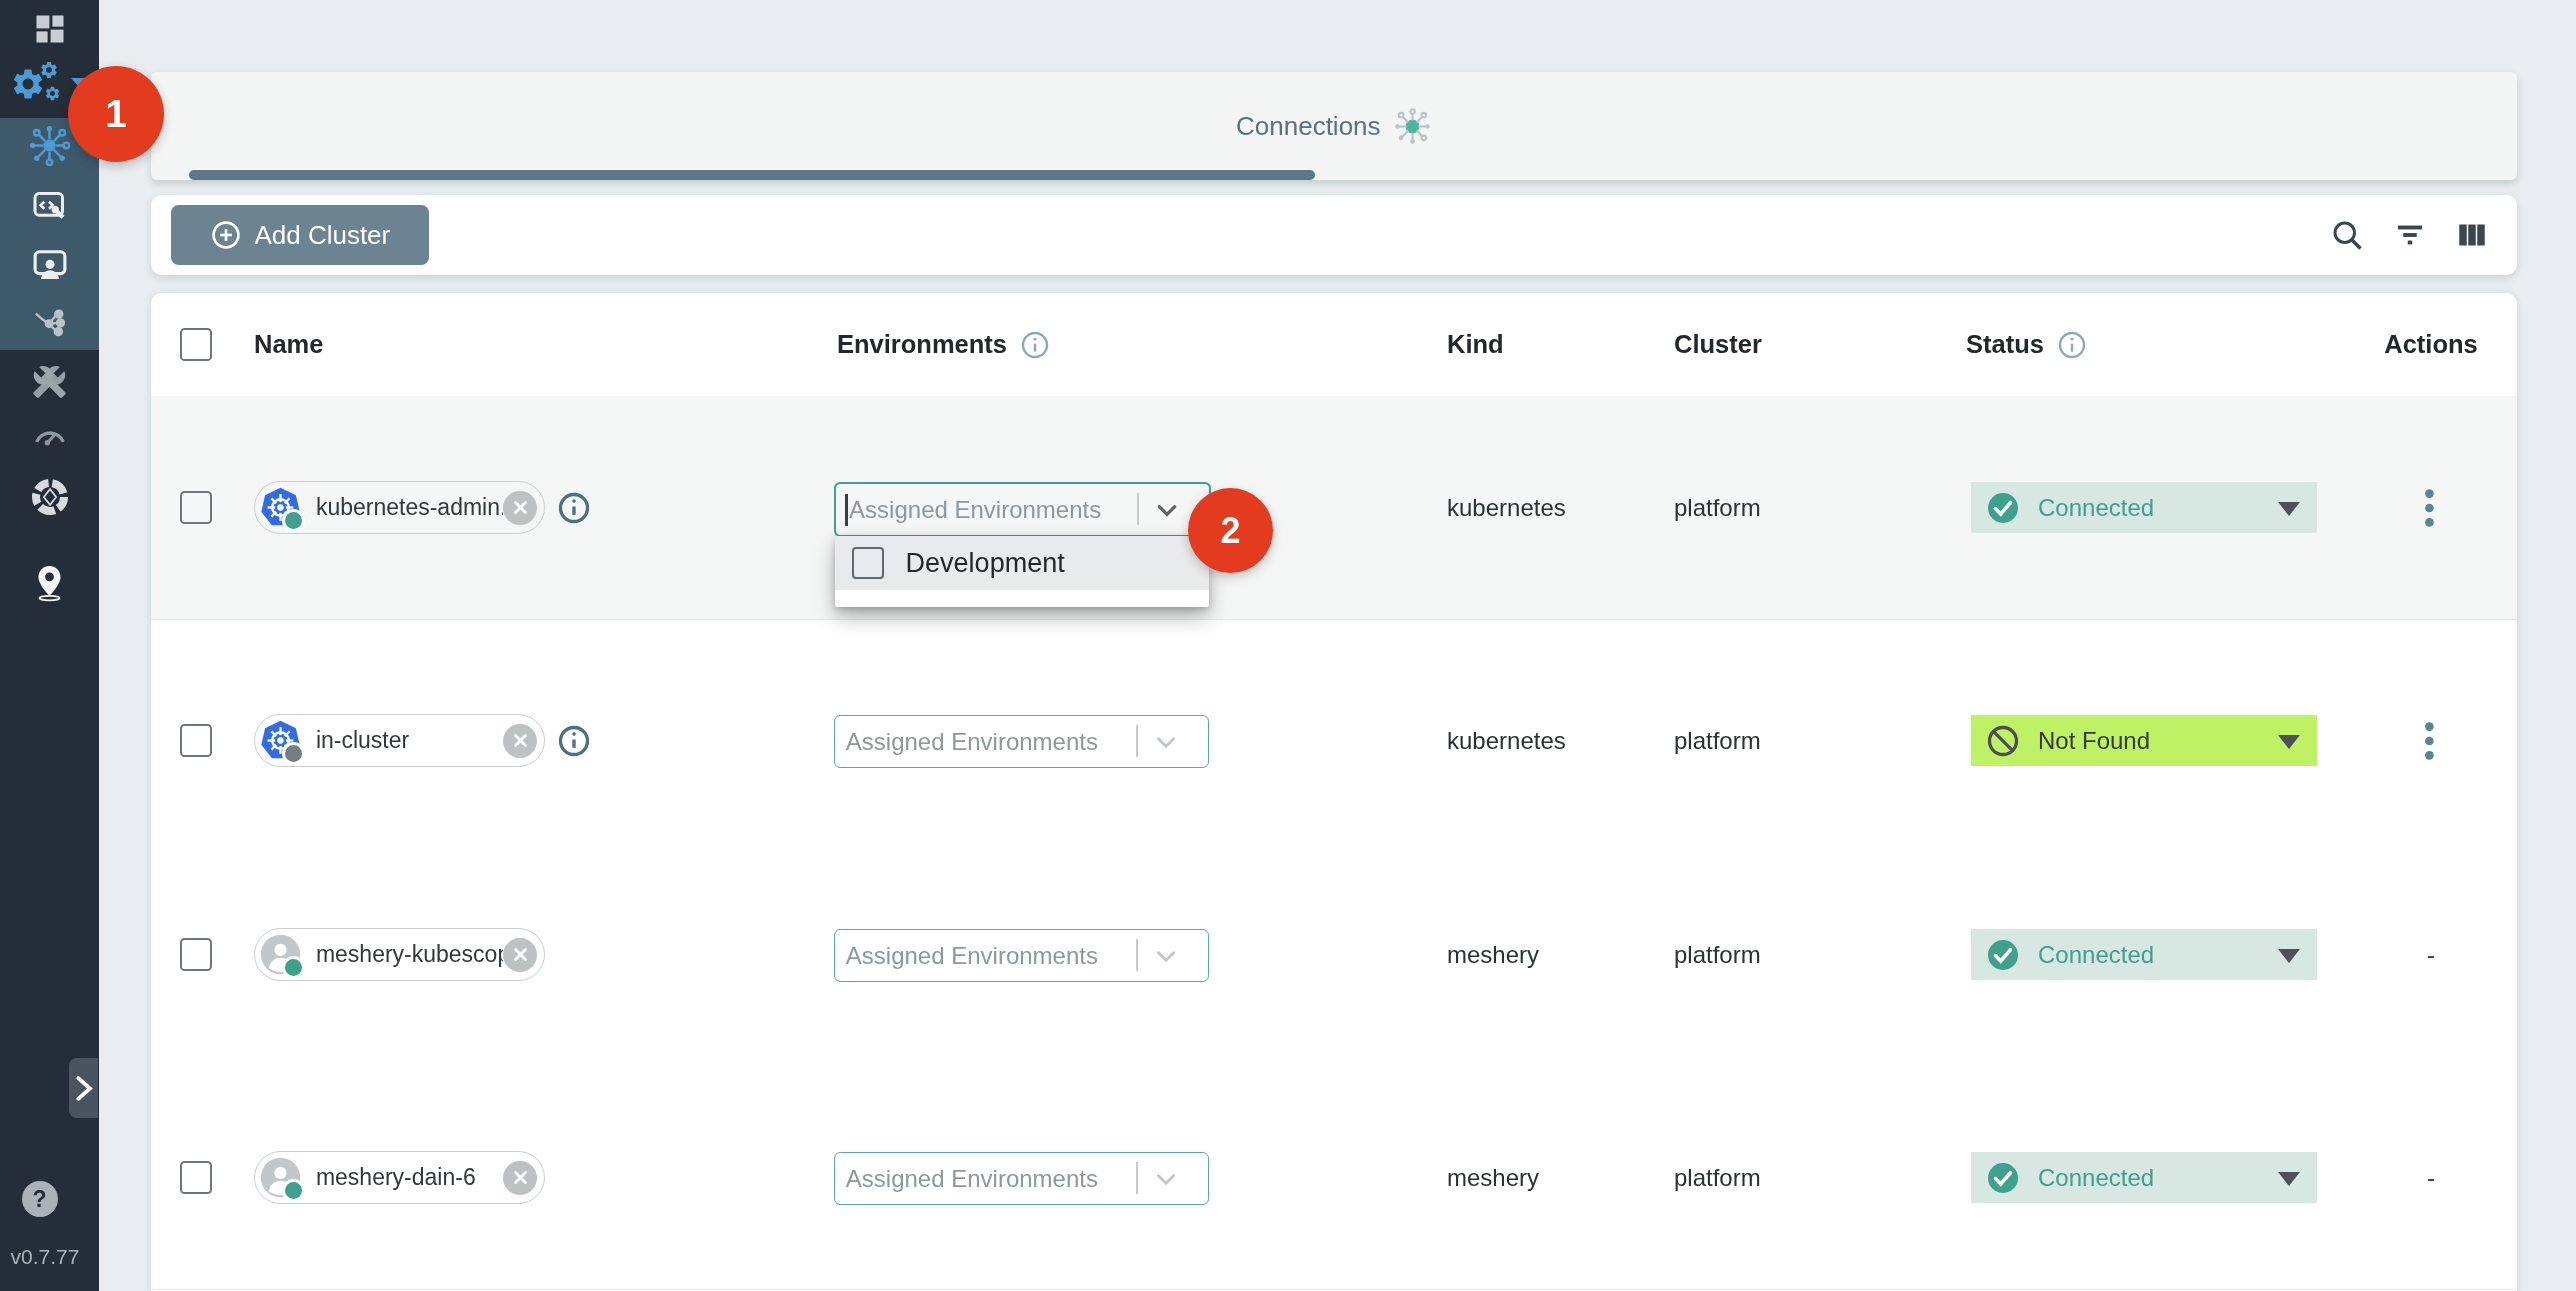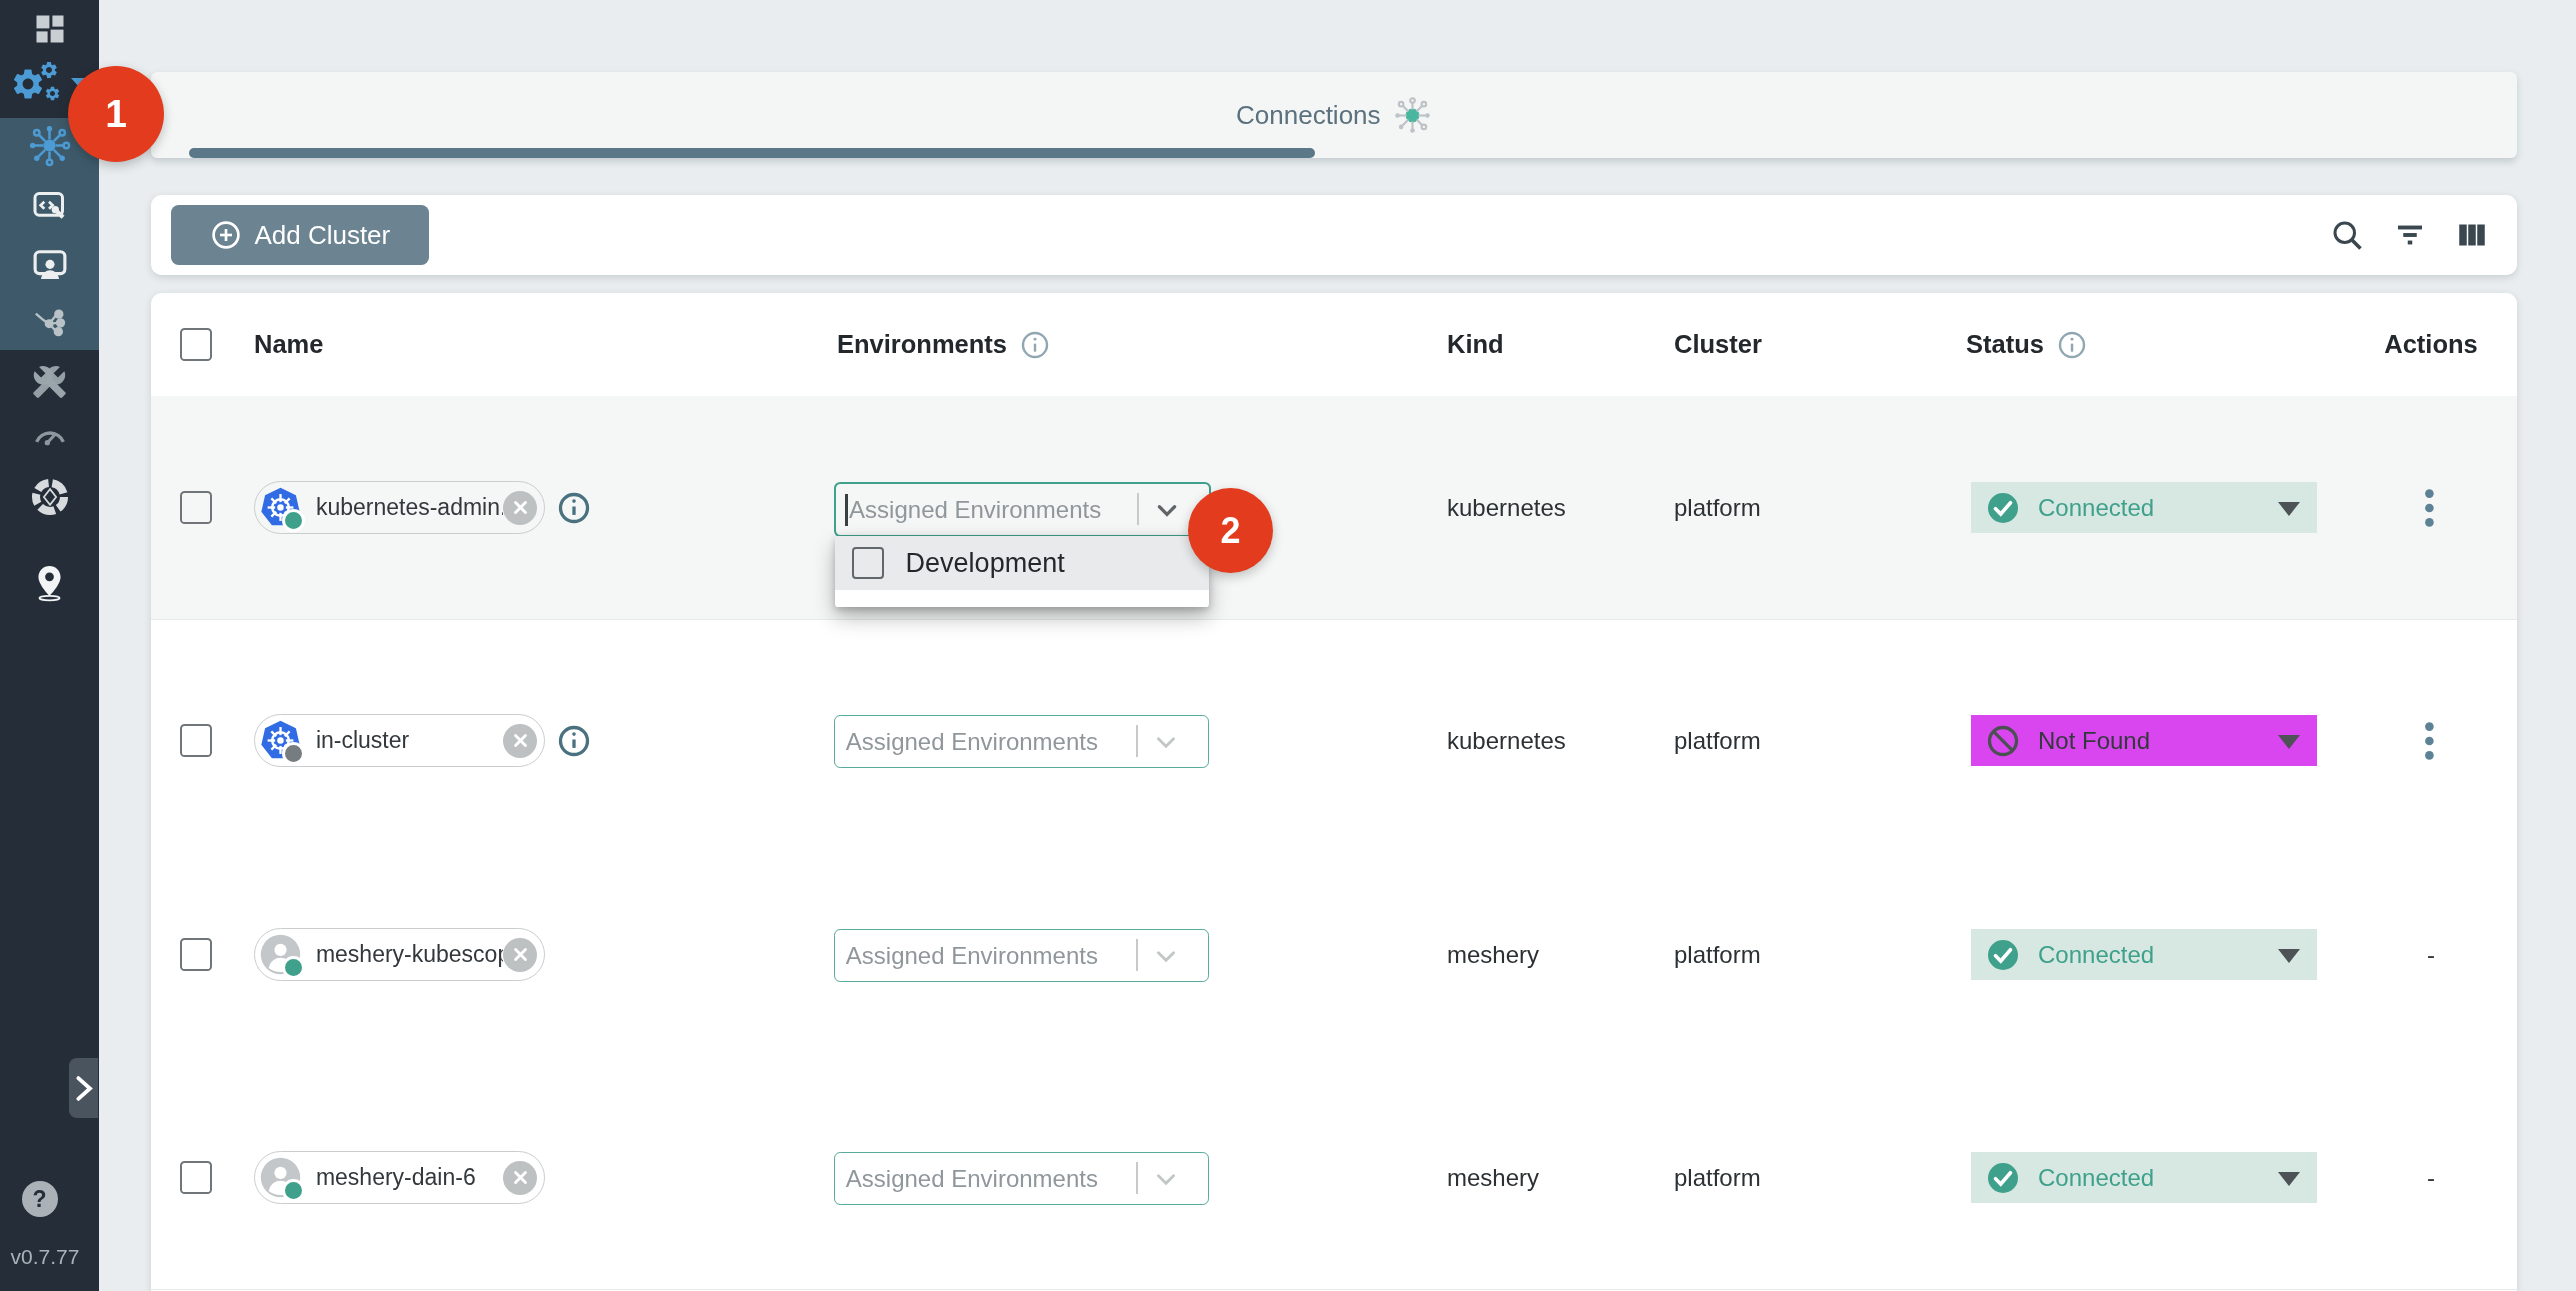--- a/index.html
+++ b/index.html
@@ -12,21 +12,21 @@
   .sb-item{position:absolute;left:0;width:99px;display:flex;align-items:center;justify-content:center;cursor:pointer;}
   .sb-section{position:absolute;left:0;top:118px;width:99px;height:232px;background:#3e5a6a;}
   .sb-expand{position:absolute;left:69px;top:1058px;width:29px;height:60px;background:#49545e;
              border-radius:7.7px 0 0 7.7px;display:flex;align-items:center;justify-content:center;}
   .sb-help{position:absolute;left:21.6px;top:1181px;width:36px;height:36px;border-radius:50%;
            background:#aab2b7;color:#252e38;display:flex;align-items:center;justify-content:center;
            font-size:23px;font-weight:bold;}
   .sb-version{position:absolute;left:0;top:1245px;width:90px;text-align:center;color:#a9b2b8;font-size:21px;}
 
   
-  .tabstrip{position:absolute;left:151px;top:72px;width:2366px;height:86px;background:#f4f5f5;
+  .tabstrip{position:absolute;left:151px;top:72px;width:2366px;height:108px;background:#f4f5f5;
             border-radius:6.2px;box-shadow:0 3.1px 7.7px rgba(40,60,70,.18);display:flex;}
   .tab{flex:1;display:flex;align-items:center;justify-content:center;font-size:26px;color:#5b717d;cursor:pointer;}
   .tab .ticon{margin-left:12.4px;}
   .tab-indicator{position:absolute;left:38px;bottom:0;width:1126px;height:10px;background:#5a7887;border-radius:5.4px;}
 
   .toolbar{position:absolute;left:151px;top:195px;width:2366px;height:80px;background:#fff;
            border-radius:10.8px;box-shadow:0 2.3px 7px rgba(40,60,70,.15);}
   .add-btn{position:absolute;left:20px;top:10px;height:60px;padding:0 39px;display:flex;align-items:center;gap:12.4px;
            background:#6c8491;border:none;border-radius:7.7px;color:#fff;font-size:26px;
            font-family:"Liberation Sans",sans-serif;cursor:pointer;}
@@ -61,21 +61,21 @@
   .ph{margin-left:10.8px;font-size:24px;color:#8f979b;white-space:nowrap;}
   .env-div{position:absolute;left:301px;top:9.3px;width:1.5px;height:32px;background:#c6cacb;}
   .env-chev{position:absolute;left:318px;top:13px;width:26px;height:26px;}
   .env-chev.dark{color:#5f6568;}
   .env-chev.light{color:#c2c6c7;}
 
   .ktext{font-size:24px;color:#2c3134;}
 
   .status{position:absolute;left:1820px;width:346px;height:51px;display:flex;align-items:center;cursor:pointer;}
   .st-connected{background:#d6e8e1;}
-  .st-notfound{background:#d946ef;}
+  .st-notfound{background:#bef264;}
   .status .sicon{margin-left:14px;flex:0 0 auto;}
   .status .slabel{margin-left:17px;font-size:24px;}
   .st-connected .slabel{color:#3fa08c;}
   .st-notfound .slabel{color:#34393c;}
   .tri{position:absolute;left:307px;top:20px;width:0;height:0;border-left:11.6px solid transparent;
        border-right:11.6px solid transparent;border-top:14px solid #4c5256;}
   .kebab{position:absolute;left:2261px;width:34px;height:49px;color:#5d8295;cursor:pointer;
          display:flex;align-items:center;justify-content:center;}
   .dash{position:absolute;left:2195px;width:170px;text-align:center;font-size:24px;color:#33383c;}
 

